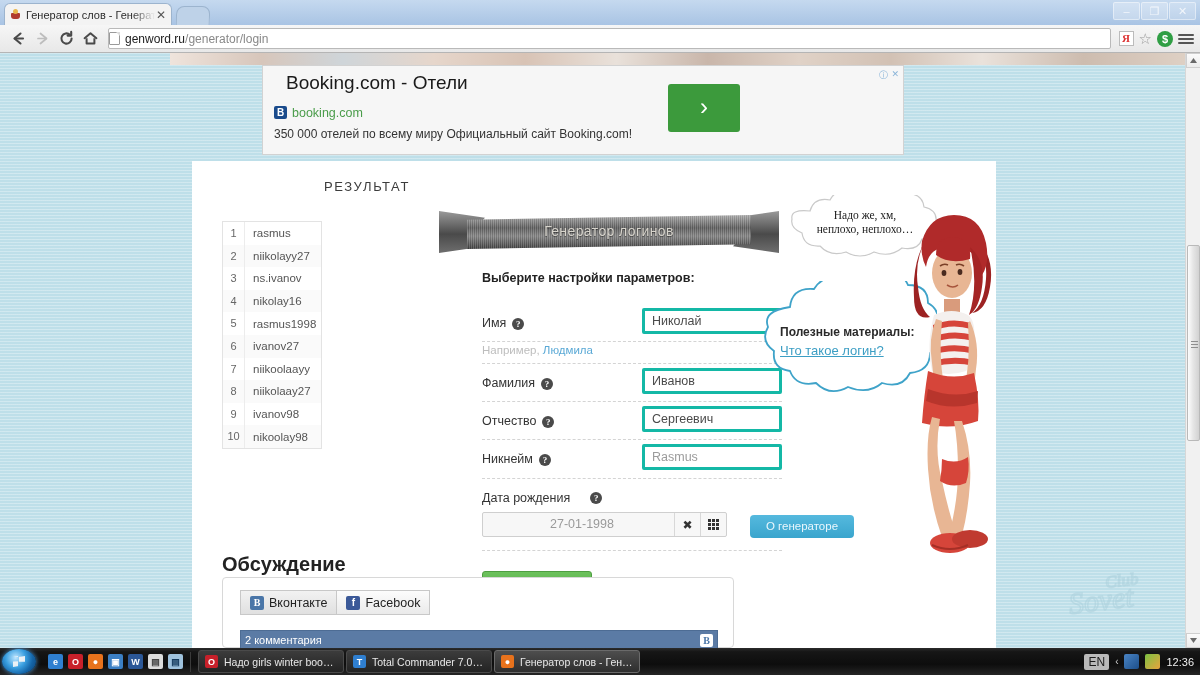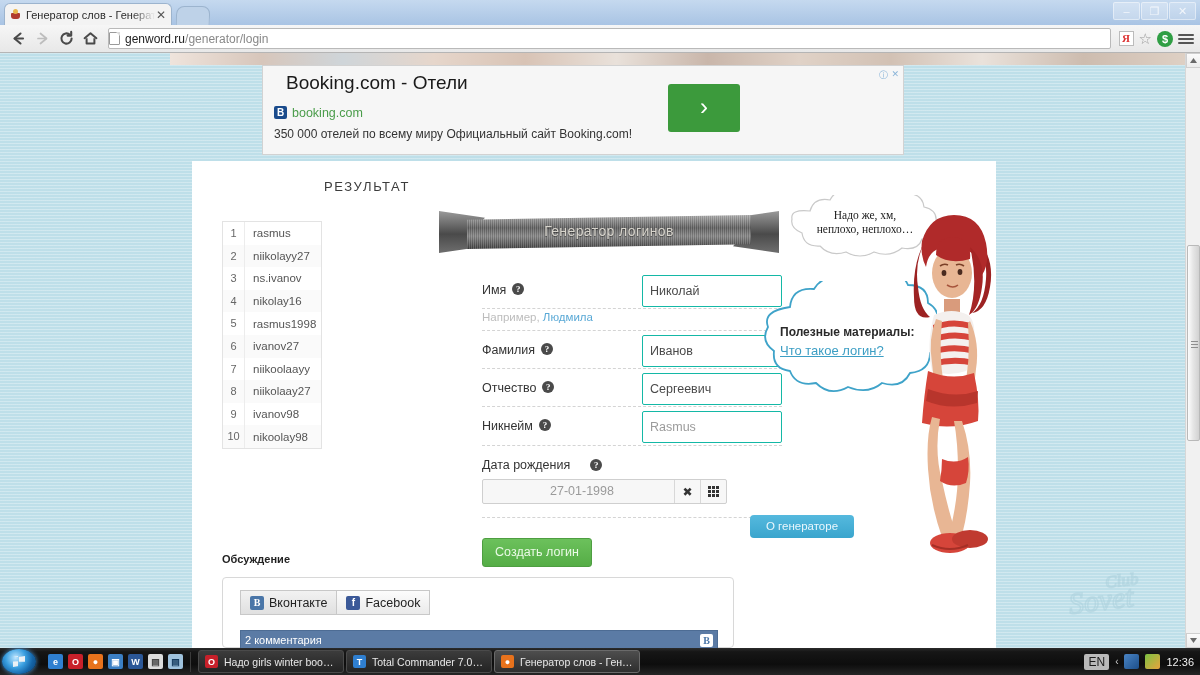--- a/index.html
+++ b/index.html
@@ -192,29 +192,29 @@
   
   .form {
     position: absolute; left: 290px; top: 110px; width: 300px;
   }
   .form-head { font-size: 12.5px; font-weight: bold; color: #222; margin-bottom: 19px; }
   .frow {
     position: relative; display: flex; align-items: center;
     height: 38px; border-bottom: 1px dashed #d4d4d4;
   }
   .frow.nb { border-bottom: none; }
-  .flabel { font-size: 12.5px; color: #333; display: flex; align-items: flex-start; gap: 6px; }
+  .flabel { font-size: 12.5px; color: #333; display: flex; align-items: flex-end; gap: 6px; }
   .qmark {
     display: inline-block; width: 12px; height: 12px; border-radius: 50%;
     background: #4a4a4a; color: #fff; font-size: 9px; font-weight: bold;
     text-align: center; line-height: 12px; font-family: "Liberation Serif", serif;
   }
   .finput {
-    position: absolute; right: 0; top: 4px; width: 140px; height: 32px;
-    border: 1px solid #14b8a6; border-radius: 2px; background: #fff;
+    position: absolute; right: 0; top: 4px; width: 140px; height: 26px;
+    border: 3px solid #14b8a6; border-radius: 2px; background: #fff;
     font-size: 12.5px; color: #4a4a4a; padding: 0 7px; line-height: 24px;
     font-family: "Liberation Sans", sans-serif;
   }
   .finput.ph { color: #9b9b9b; }
   .hint { font-size: 11.5px; color: #bdbdbd; padding: 2px 0 7px 0; border-bottom: 1px dashed #d4d4d4; }
   .hint a { color: #5aa9d6; text-decoration: none; }
   .dob-label { font-size: 12.5px; color: #333; display: flex; align-items: center; gap: 20px; padding-top: 12px; }
   .dob-wrap {
     position: relative; display: flex; margin-top: 7px; width: 245px; height: 25px;
     border: 1px solid #cfcfcf; border-radius: 2px; background: #f7f7f7; text-align: center;
@@ -257,21 +257,21 @@
   }
   .about-btn {
     position: absolute; left: 558px; top: 354px; width: 104px; height: 23px;
     background: linear-gradient(to bottom,#55b9de,#3aa5cd);
     border-radius: 4px; color: #eaf7fd; font-size: 11.5px;
     text-align: center; line-height: 23px;
   }
   .girl { position: absolute; left: 700px; top: 42px; width: 118px; height: 430px; }
 
   
-  .disc-title { position: absolute; left: 30px; top: 392px; font-size: 11px; font-weight: bold; color: #222; }
+  .disc-title { position: absolute; left: 30px; top: 392px; font-size: 20px; font-weight: bold; color: #222; }
   .disc-box {
     position: absolute; left: 30px; top: 416px; width: 512px; height: 71px;
     border: 1px solid #d8d8d8; border-radius: 4px; background: #fff;
   }
   .disc-tabs { position: absolute; left: 17px; top: 12px; display: flex; }
   .disc-tab {
     height: 25px; border: 1px solid #c8c8c8; display: flex; align-items: center;
     gap: 5px; padding: 0 9px; font-size: 12.5px; color: #222;
     background: linear-gradient(to bottom,#fcfcfc,#eaeaea);
   }
@@ -482,20 +482,21 @@
             </div>
 
           <div class="ribbon">
             <div class="ribbon-end l"></div>
             <div class="ribbon-end r"></div>
             <div class="ribbon-mid"></div>
             <div class="ribbon-text">Генератор логинов</div>
           </div>
 
           <div class="form">
+            <div class="form-head">Выберите настройки параметров:</div>
 
             <div class="frow">
               <div class="flabel">
                 <span>Имя</span>
                 <span class="qmark">?</span>
               </div>
               <input class="finput" value="Николай" style="">
             </div>
             <div class="hint">
               <span>Например, </span><a href="#">Людмила</a>

